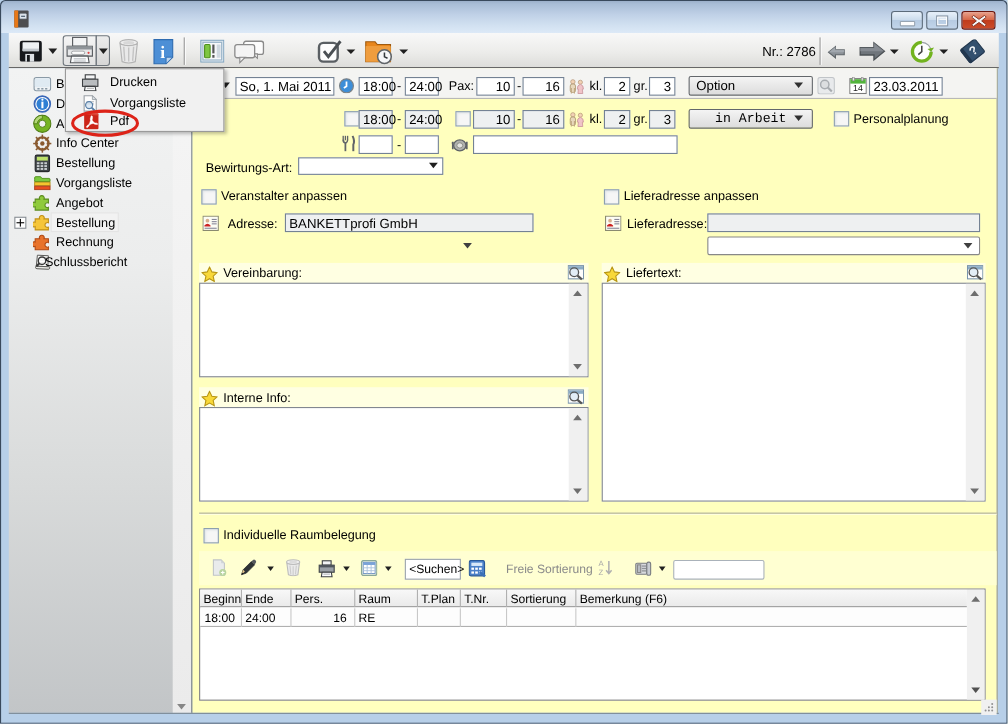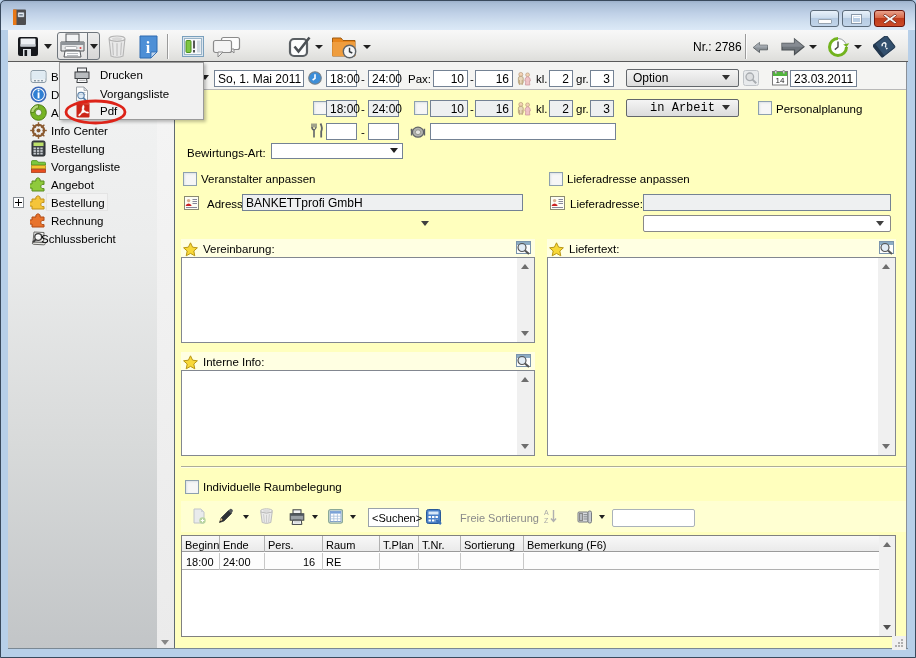--- a/index.html
+++ b/index.html
@@ -316,21 +316,21 @@
     <svg class="ab" style="left:184px;top:196px" width="15" height="14" viewBox="0 0 15 14">
       <rect x="0.5" y="0.5" width="14" height="13" fill="#fdfdf4" stroke="#8a8a70"></rect>
       <circle cx="4.6" cy="4.6" r="1.7" fill="#d8b090"></circle>
       <path d="M1.8 9 Q4.6 5.8 7.4 9 L7.4 10 L1.8 10 Z" fill="#cc2222"></path>
       <rect x="8.5" y="3" width="4.5" height="1" fill="#889"></rect>
       <rect x="8.5" y="5" width="4.5" height="1" fill="#889"></rect>
       <rect x="8.5" y="7" width="4.5" height="1" fill="#889"></rect>
       <rect x="2" y="11" width="11" height="1" fill="#889"></rect>
     </svg>
     <div class="lb" style="left:207px;top:197px">Adresse:</div>
-    <div class="f g" style="left:242px;top:194px;width:281px;height:17px">BANKETTprofi GmbH</div>
+    <div class="f g" style="left:259px;top:194px;width:226px;height:17px">BANKETTprofi GmbH</div>
     <svg class="ab" style="left:550px;top:196px" width="15" height="14" viewBox="0 0 15 14">
       <rect x="0.5" y="0.5" width="14" height="13" fill="#fdfdf4" stroke="#8a8a70"></rect>
       <circle cx="4.6" cy="4.6" r="1.7" fill="#d8b090"></circle>
       <path d="M1.8 9 Q4.6 5.8 7.4 9 L7.4 10 L1.8 10 Z" fill="#cc2222"></path>
       <rect x="8.5" y="3" width="4.5" height="1" fill="#889"></rect>
       <rect x="8.5" y="5" width="4.5" height="1" fill="#889"></rect>
       <rect x="8.5" y="7" width="4.5" height="1" fill="#889"></rect>
       <rect x="2" y="11" width="11" height="1" fill="#889"></rect>
     </svg>
     <div class="lb" style="left:570px;top:197px">Lieferadresse:</div>

